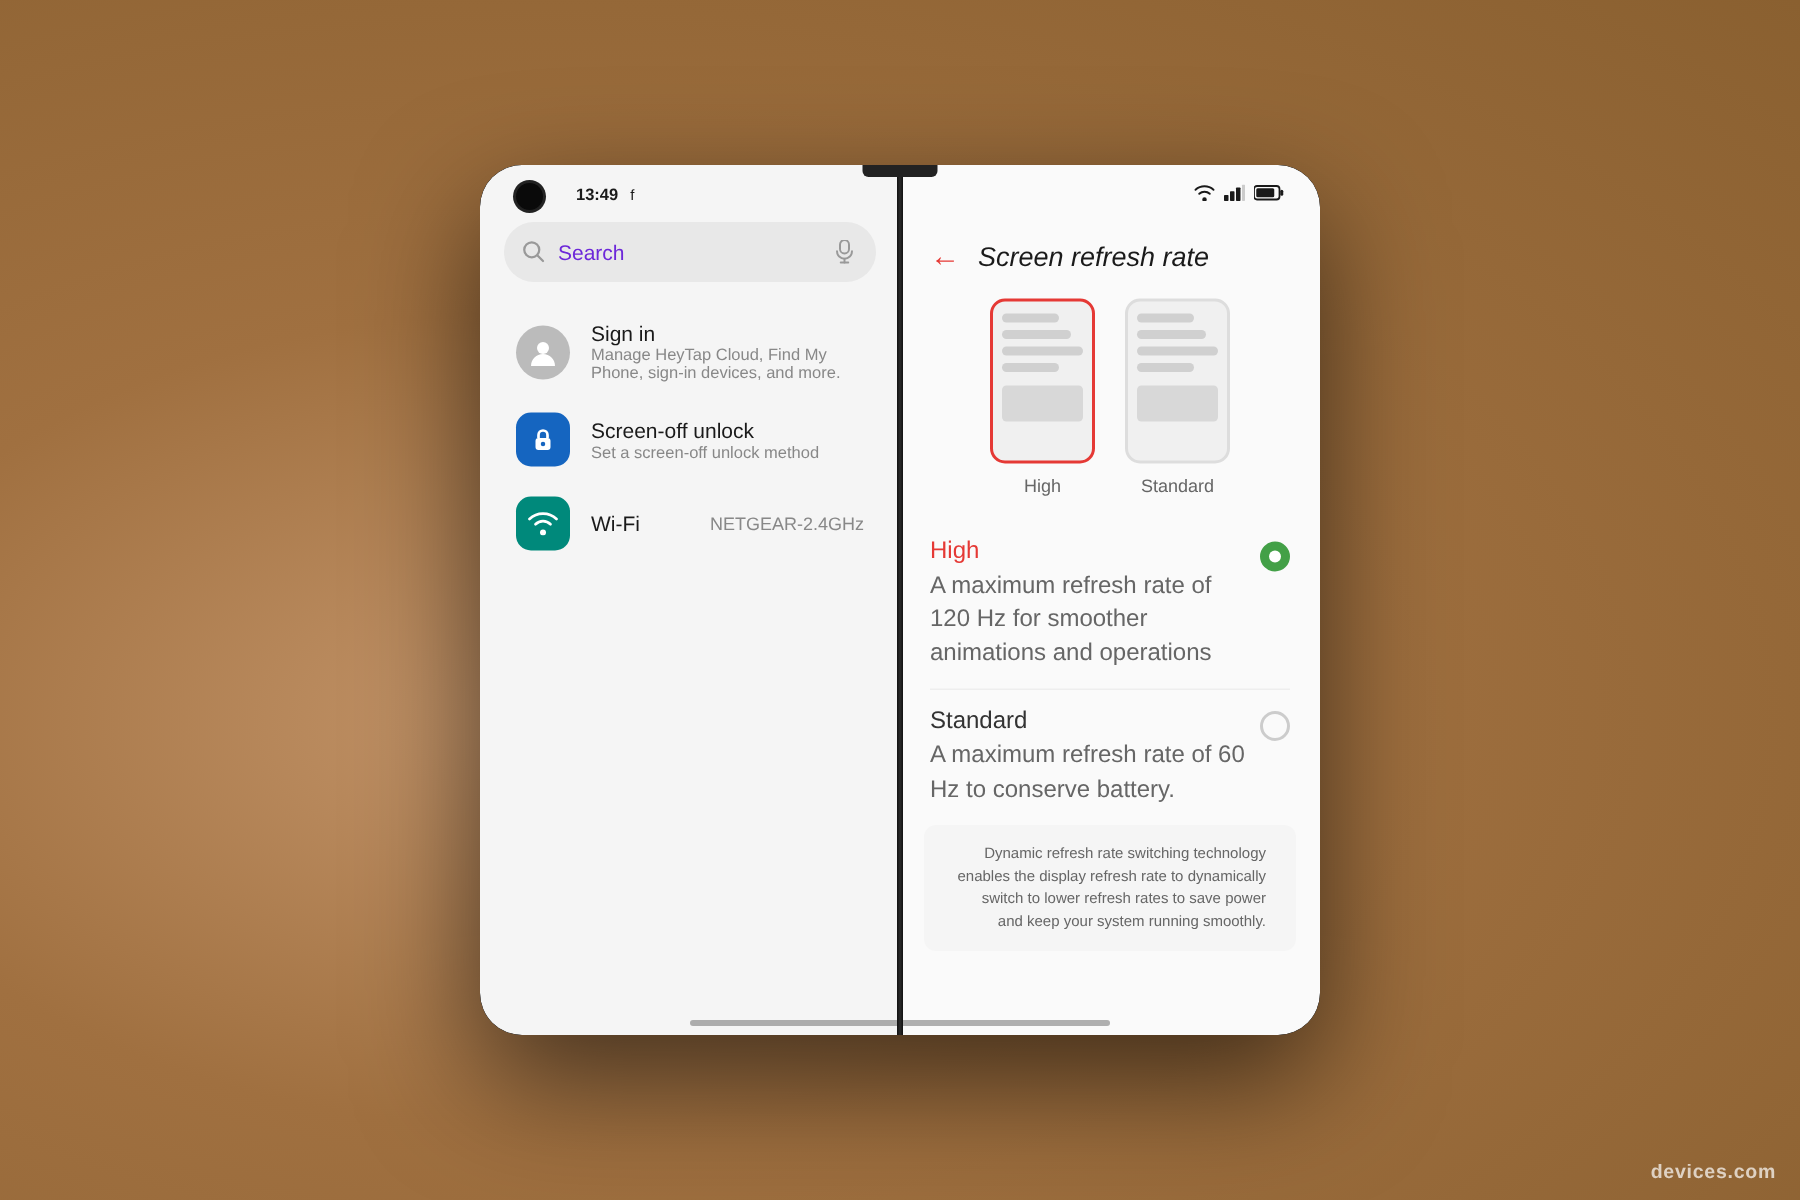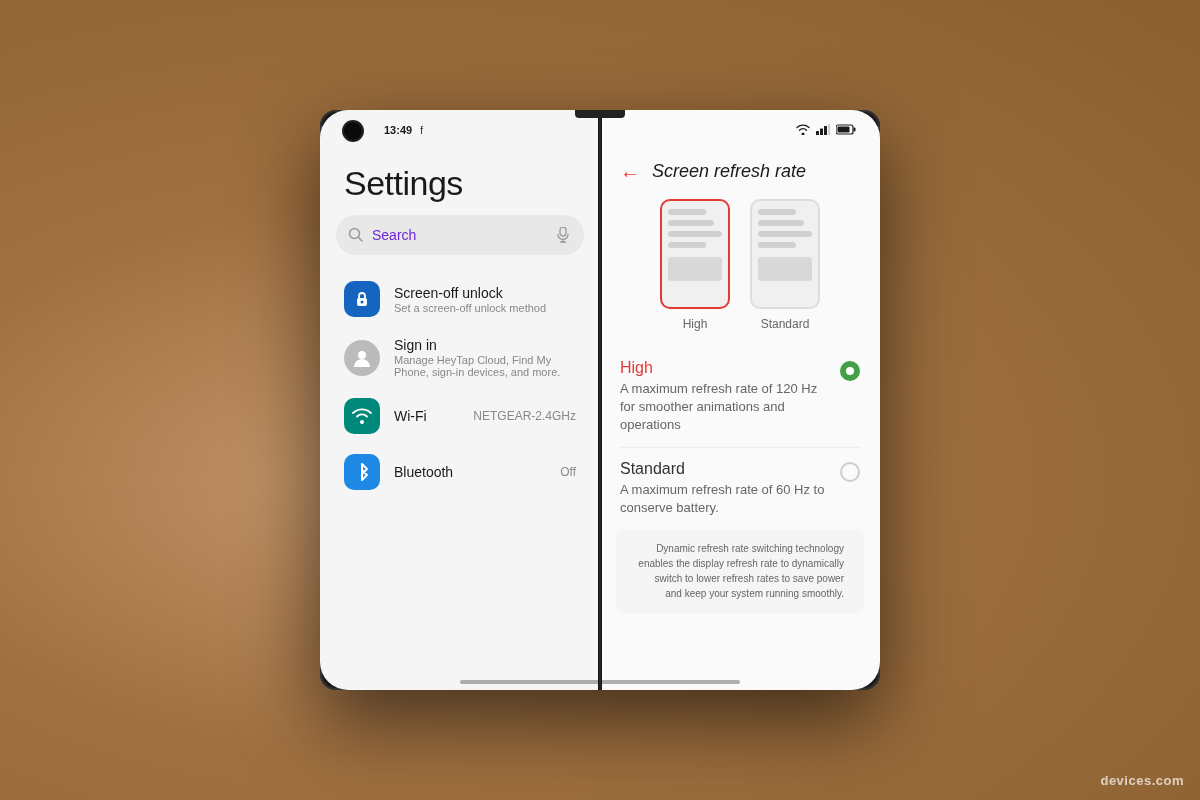--- a/index.html
+++ b/index.html
@@ -21,21 +21,21 @@
       background: radial-gradient(ellipse at 30% 60%, #c4956a 0%, #a07040 40%, #8a6030 100%);
       filter: blur(0px);
     }
 
     
     .phone-device {
       position: relative;
       width: 560px;
       height: 580px;
       background: #1a1a1a;
-      border-radius: 16px;
+      border-radius: 28px;
       box-shadow: 0 30px 80px rgba(0,0,0,0.6), inset 0 0 0 2px #333;
       overflow: hidden;
       display: flex;
       flex-direction: column;
       z-index: 10;
     }
 
     
     .fold-line {
       position: absolute;
@@ -316,21 +316,21 @@
     .option-name {
       font-size: 16px;
       font-weight: 500;
       color: #e53935;
       margin-bottom: 3px;
     }
 
     .option-name.standard { color: #333; }
 
     .option-desc {
-      font-size: 13px;
+      font-size: 16px;
       color: #666;
       line-height: 1.4;
     }
 
     .radio-btn {
       width: 20px;
       height: 20px;
       border-radius: 50%;
       border: 2px solid #ccc;
       margin-top: 2px;
@@ -443,21 +443,20 @@
       </svg>
     </span>
   </div>
 
   <div class="fold-line"></div>
   <div class="hinge-top"></div>
 
   <div class="screen-container">
 
     <div class="left-panel">
-      <div class="settings-title">Settings</div>
 
       <div class="search-bar">
         <span class="search-icon-svg">
           <svg width="16" height="16" viewBox="0 0 16 16">
             <circle cx="6.5" cy="6.5" r="5" stroke="#999" stroke-width="1.5" fill="none"></circle>
             <line x1="10.5" y1="10.5" x2="14" y2="14" stroke="#999" stroke-width="1.5" stroke-linecap="round"></line>
           </svg>
         </span>
         <span class="search-text">Search</span>
         <span class="mic-icon">
@@ -466,72 +465,61 @@
             <path d="M2 7.5a5 5 0 0010 0" stroke="#999" stroke-width="1.3" fill="none" stroke-linecap="round"></path>
             <line x1="7" y1="12.5" x2="7" y2="15" stroke="#999" stroke-width="1.3" stroke-linecap="round"></line>
             <line x1="4.5" y1="15" x2="9.5" y2="15" stroke="#999" stroke-width="1.3" stroke-linecap="round"></line>
           </svg>
         </span>
       </div>
 
       <div class="settings-list">
 
         <div class="settings-item">
+          <div class="item-icon" style="background:#bbb;border-radius:50%;">
+            <svg width="22" height="22" viewBox="0 0 22 22">
+              <circle cx="11" cy="8" r="4" fill="white"></circle>
+              <path d="M3 20c0-4.4 3.6-8 8-8s8 3.6 8 8" fill="white"></path>
+            </svg>
+          </div>
+          <div class="item-text">
+            <div class="item-title">Sign in</div>
+            <div class="item-subtitle">Manage HeyTap Cloud, Find My Phone, sign-in devices, and more.</div>
+          </div>
+        </div>
+
+        <div class="settings-item">
           <div class="item-icon icon-blue">
             <svg width="18" height="18" viewBox="0 0 18 18">
               <rect x="4" y="8" width="10" height="8" rx="2" fill="white"></rect>
               <path d="M6 8V6a3 3 0 016 0v2" stroke="white" stroke-width="1.8" fill="none"></path>
               <circle cx="9" cy="12" r="1.5" fill="#1565C0"></circle>
             </svg>
           </div>
           <div class="item-text">
             <div class="item-title">Screen-off unlock</div>
             <div class="item-subtitle">Set a screen-off unlock method</div>
-          </div>
-        </div>
-
-        <div class="settings-item">
-          <div class="item-icon" style="background:#bbb;border-radius:50%;">
-            <svg width="22" height="22" viewBox="0 0 22 22">
-              <circle cx="11" cy="8" r="4" fill="white"></circle>
-              <path d="M3 20c0-4.4 3.6-8 8-8s8 3.6 8 8" fill="white"></path>
-            </svg>
-          </div>
-          <div class="item-text">
-            <div class="item-title">Sign in</div>
-            <div class="item-subtitle">Manage HeyTap Cloud, Find My Phone, sign-in devices, and more.</div>
           </div>
         </div>
 
         <div class="settings-item">
           <div class="item-icon icon-teal">
             <svg width="20" height="16" viewBox="0 0 20 16">
               <path d="M10 12a2 2 0 110 4 2 2 0 010-4z" fill="white"></path>
               <path d="M5 8.5a7 7 0 0110 0" stroke="white" stroke-width="1.8" fill="none" stroke-linecap="round"></path>
               <path d="M1 5a13 13 0 0118 0" stroke="white" stroke-width="1.8" fill="none" stroke-linecap="round"></path>
             </svg>
           </div>
           <div class="item-text">
             <div class="item-title">Wi-Fi</div>
           </div>
           <span class="item-value">NETGEAR-2.4GHz</span>
         </div>
 
 
-        <div class="settings-item">
-          <div class="item-icon icon-blue2">
-            <svg width="14" height="20" viewBox="0 0 14 20">
-              <path d="M7 2v16M7 2l5 5-5 5M7 18l5-5-5-5" stroke="white" stroke-width="2" fill="none" stroke-linecap="round" stroke-linejoin="round"></path>
-            </svg>
-          </div>
-          <div class="item-text">
-            <div class="item-title">Bluetooth</div>
-          </div>
-          <span class="item-value">Off</span>
-        </div>
 
       </div>
     </div>
 
     <div class="right-panel">
 
       <div class="panel-header">
         <span class="back-arrow">←</span>
         <span class="panel-title">Screen refresh rate</span>
       </div>

